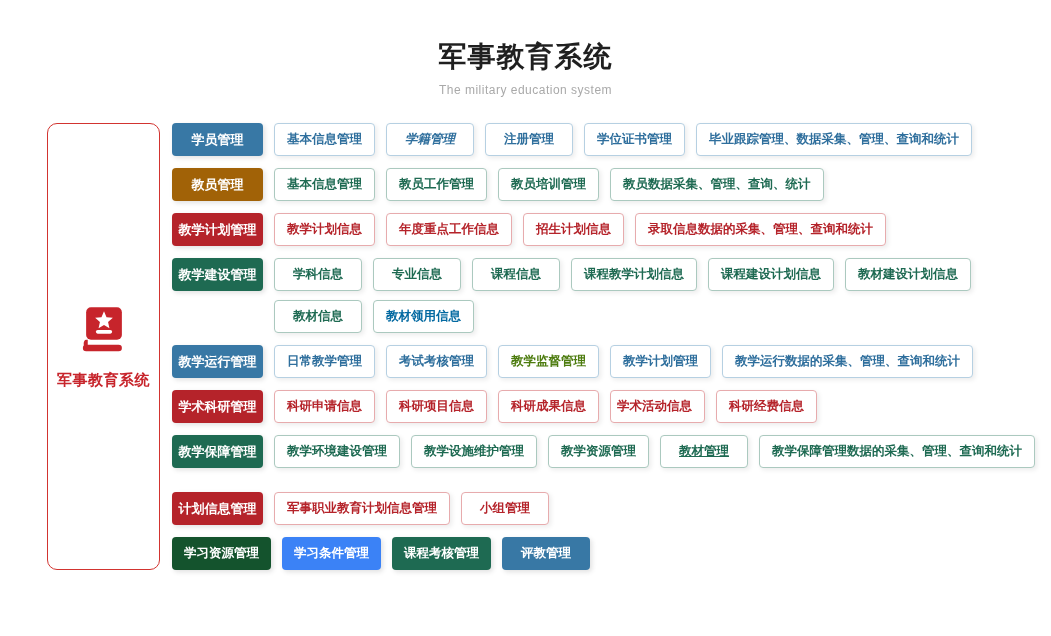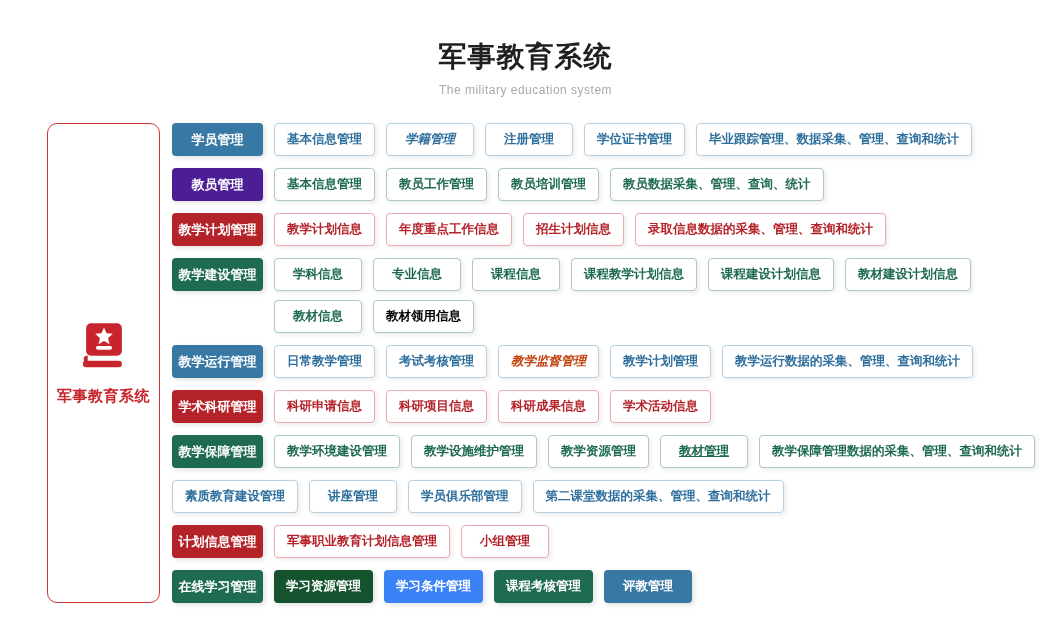--- a/index.html
+++ b/index.html
@@ -77,21 +77,21 @@
           <div class="line">
             <div class="btn sub outline" style="color: rgb(47, 111, 157); border-color: rgb(182, 208, 226);">基本信息管理</div>
             <div class="btn sub outline" style="color: rgb(47, 111, 157); border-color: rgb(182, 208, 226); font-style: italic;">学籍管理</div>
             <div class="btn sub outline" style="color: rgb(47, 111, 157); border-color: rgb(182, 208, 226);">注册管理</div>
             <div class="btn sub outline" style="color: rgb(47, 111, 157); border-color: rgb(182, 208, 226);">学位证书管理</div>
             <div class="btn sub outline" style="color: rgb(47, 111, 157); border-color: rgb(182, 208, 226);">毕业跟踪管理、数据采集、管理、查询和统计</div>
           </div>
         </div>
       </div>
       <div class="row">
-        <div class="btn cat" style="background: #4c1d95;">教员管理</div>
+        <div class="btn cat" style="background: #a16207;">教员管理</div>
         <div class="lines">
           <div class="line">
             <div class="btn sub outline" style="color: rgb(30, 106, 82); border-color: rgb(171, 201, 191);">基本信息管理</div>
             <div class="btn sub outline" style="color: rgb(30, 106, 82); border-color: rgb(171, 201, 191);">教员工作管理</div>
             <div class="btn sub outline" style="color: rgb(30, 106, 82); border-color: rgb(171, 201, 191);">教员培训管理</div>
             <div class="btn sub outline" style="color: rgb(30, 106, 82); border-color: rgb(171, 201, 191);">教员数据采集、管理、查询、统计</div>
           </div>
         </div>
       </div>
       <div class="row">
@@ -111,80 +111,72 @@
           <div class="line">
             <div class="btn sub outline" style="color: rgb(30, 106, 82); border-color: rgb(171, 201, 191);">学科信息</div>
             <div class="btn sub outline" style="color: rgb(30, 106, 82); border-color: rgb(171, 201, 191);">专业信息</div>
             <div class="btn sub outline" style="color: rgb(30, 106, 82); border-color: rgb(171, 201, 191);">课程信息</div>
             <div class="btn sub outline" style="color: rgb(30, 106, 82); border-color: rgb(171, 201, 191);">课程教学计划信息</div>
             <div class="btn sub outline" style="color: rgb(30, 106, 82); border-color: rgb(171, 201, 191);">课程建设计划信息</div>
             <div class="btn sub outline" style="color: rgb(30, 106, 82); border-color: rgb(171, 201, 191);">教材建设计划信息</div>
           </div>
           <div class="line">
             <div class="btn sub outline" style="color: rgb(30, 106, 82); border-color: rgb(171, 201, 191);">教材信息</div>
-            <div class="btn sub outline" style="color: #000000; border-color: rgb(171, 201, 191); text-align: center;">教材领用信息</div>
+            <div class="btn sub outline" style="color: #0369a1; border-color: rgb(171, 201, 191); text-align: center;">教材领用信息</div>
           </div>
         </div>
       </div>
       <div class="row">
         <div class="btn cat" style="background: rgb(56, 120, 165);">教学运行管理</div>
         <div class="lines">
           <div class="line">
             <div class="btn sub outline" style="color: rgb(47, 111, 157); border-color: rgb(182, 208, 226);">日常教学管理</div>
             <div class="btn sub outline" style="color: rgb(47, 111, 157); border-color: rgb(182, 208, 226);">考试考核管理</div>
-            <div class="btn sub outline" style="color: #c2410c; border-color: rgb(182, 208, 226); font-style: italic;">教学监督管理</div>
+            <div class="btn sub outline" style="color: #4d7c0f; border-color: rgb(182, 208, 226);">教学监督管理</div>
             <div class="btn sub outline" style="color: rgb(47, 111, 157); border-color: rgb(182, 208, 226);">教学计划管理</div>
             <div class="btn sub outline" style="color: rgb(47, 111, 157); border-color: rgb(182, 208, 226);">教学运行数据的采集、管理、查询和统计</div>
           </div>
         </div>
       </div>
       <div class="row">
         <div class="btn cat" style="background: rgb(181, 35, 42);">学术科研管理</div>
         <div class="lines">
           <div class="line">
             <div class="btn sub outline" style="color: rgb(181, 35, 42); border-color: rgb(231, 171, 173);">科研申请信息</div>
             <div class="btn sub outline" style="color: rgb(181, 35, 42); border-color: rgb(231, 171, 173);">科研项目信息</div>
             <div class="btn sub outline" style="color: rgb(181, 35, 42); border-color: rgb(231, 171, 173);">科研成果信息</div>
-            <div class="btn sub outline" style="color: rgb(181, 35, 42); border-color: rgb(231, 171, 173);">学术活动信息</div>
+            <div class="btn sub outline" style="color: rgb(181, 35, 42); border-color: rgb(231, 171, 173); padding-left: 6px;">学术活动信息</div>
+            <div class="btn sub outline" style="color: rgb(181, 35, 42); border-color: rgb(231, 171, 173);">科研经费信息</div>
           </div>
         </div>
       </div>
       <div class="row">
         <div class="btn cat" style="background: rgb(30, 106, 82);">教学保障管理</div>
         <div class="lines">
           <div class="line">
             <div class="btn sub outline" style="color: rgb(30, 106, 82); border-color: rgb(171, 201, 191);">教学环境建设管理</div>
             <div class="btn sub outline" style="color: rgb(30, 106, 82); border-color: rgb(171, 201, 191);">教学设施维护管理</div>
             <div class="btn sub outline" style="color: rgb(30, 106, 82); border-color: rgb(171, 201, 191);">教学资源管理</div>
             <div class="btn sub outline" style="color: rgb(30, 106, 82); border-color: rgb(171, 201, 191); text-decoration: underline;">教材管理</div>
             <div class="btn sub outline" style="color: rgb(30, 106, 82); border-color: rgb(171, 201, 191);">教学保障管理数据的采集、管理、查询和统计</div>
           </div>
         </div>
       </div>
       <div class="row">
-        <div class="lines">
-          <div class="line">
-            <div class="btn sub outline" style="color: rgb(47, 111, 157); border-color: rgb(182, 208, 226);">素质教育建设管理</div>
-            <div class="btn sub outline" style="color: rgb(47, 111, 157); border-color: rgb(182, 208, 226);">讲座管理</div>
-            <div class="btn sub outline" style="color: rgb(47, 111, 157); border-color: rgb(182, 208, 226);">学员俱乐部管理</div>
-            <div class="btn sub outline" style="color: rgb(47, 111, 157); border-color: rgb(182, 208, 226);">第二课堂数据的采集、管理、查询和统计</div>
-          </div>
-        </div>
       </div>
       <div class="row">
         <div class="btn cat" style="background: rgb(181, 35, 42);">计划信息管理</div>
         <div class="lines">
           <div class="line">
             <div class="btn sub outline" style="color: rgb(181, 35, 42); border-color: rgb(231, 171, 173);">军事职业教育计划信息管理</div>
             <div class="btn sub outline" style="color: rgb(181, 35, 42); border-color: rgb(231, 171, 173);">小组管理</div>
           </div>
         </div>
       </div>
       <div class="row">
-        <div class="btn cat" style="background: rgb(30, 106, 82);">在线学习管理</div>
         <div class="lines">
           <div class="line">
             <div class="btn sub solidbtn" style="background: #14532d;">学习资源管理</div>
             <div class="btn sub solidbtn" style="background: #3b82f6;">学习条件管理</div>
             <div class="btn sub solidbtn" style="background: rgb(30, 106, 82);">课程考核管理</div>
             <div class="btn sub solidbtn" style="background: rgb(56, 120, 165);">评教管理</div>
           </div>
         </div>
       </div>
     </div>

